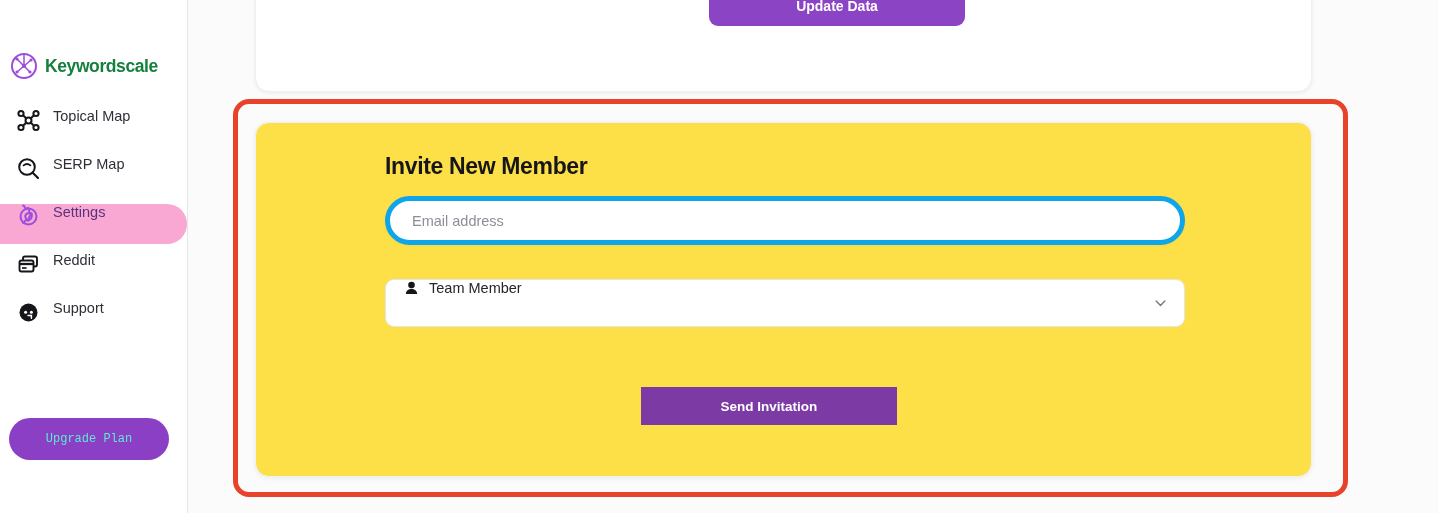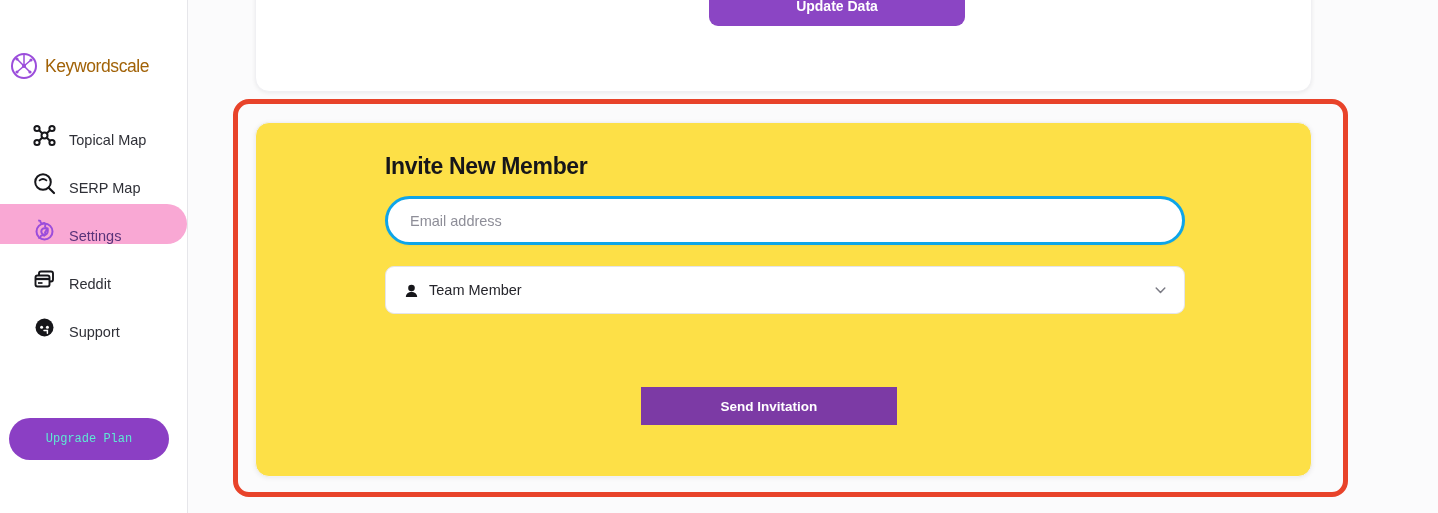--- a/index.html
+++ b/index.html
@@ -18,31 +18,31 @@
     border-right: 1px solid #e6e6ea;
     position: relative;
     flex: 0 0 188px;
   }
   .brand {
     position: absolute; top: 52px; left: 10px;
     display: flex; align-items: center; gap: 7px;
   }
   .brand-logo { width: 28px; height: 28px; flex: 0 0 28px; display:block; }
   .brand-name {
-    font-size: 17.5px; font-weight: 400; color: #a16207;
+    font-size: 17.5px; font-weight: 700; color: #15803d;
     letter-spacing: -0.4px;
     text-align: center;
   }
 
   .nav { position: absolute; top: 108px; left: 0; right: 0; }
   .nav-item {
     height: 40px;
-    display: flex; align-items: flex-end;
+    display: flex; align-items: flex-start;
     gap: 12px;
-    padding-left: 32px;
+    padding-left: 16px;
     margin-bottom: 8px;
     border-top-right-radius: 22px;
     border-bottom-right-radius: 22px;
     cursor: pointer;
     color: #2f3037;
   }
   .nav-item.active { background: #f9a8d4; }
   .nav-icon { width: 25px; height: 25px; flex: 0 0 25px; display:block; }
   .nav-label { font-size: 14.5px; color: #2f3037; white-space: nowrap; }
   .nav-item.active .nav-label { color: #59337a; }
@@ -121,39 +121,39 @@
     letter-spacing: -0.35px;
     margin-bottom: 16px;
   }
   .invite-sub {
     font-size: 13.5px; color: #7b7b85;
     margin-bottom: 27px;
   }
 
   .email-field {
     width: 800px; height: 49px;
-    border: 3px solid #0ea5e9;
+    border: 5px solid #0ea5e9;
     border-radius: 26px;
     background: #ffffff;
     padding: 0 22px;
     font-size: 14.5px;
     color: #25252b;
     font-family: inherit;
     outline: none;
     box-shadow: 0 1px 2px rgba(20,20,35,.035);
   }
   .email-field::placeholder { color: #8e8e98; }
 
   .role-select {
     width: 800px; height: 48px;
-    margin-top: 21px;
+    margin-top: 34px;
     border: 1px solid #e4e4e9;
     border-radius: 9px;
     background: #ffffff;
-    display: flex; align-items: center;
+    display: flex; 
     padding: 0 16px 0 18px;
     cursor: pointer;
     position: relative;
   }
   .role-person { width: 15px; height: 15px; flex:0 0 15px; display:block; margin-right: 10px; }
   .role-text { font-size: 14.5px; color: #25252b; }
   .role-chev { position: absolute; right: 16px; top: 50%; transform: translateY(-50%); width: 15px; height: 15px; display:block; }
 
   .send-btn {
     position: absolute;

